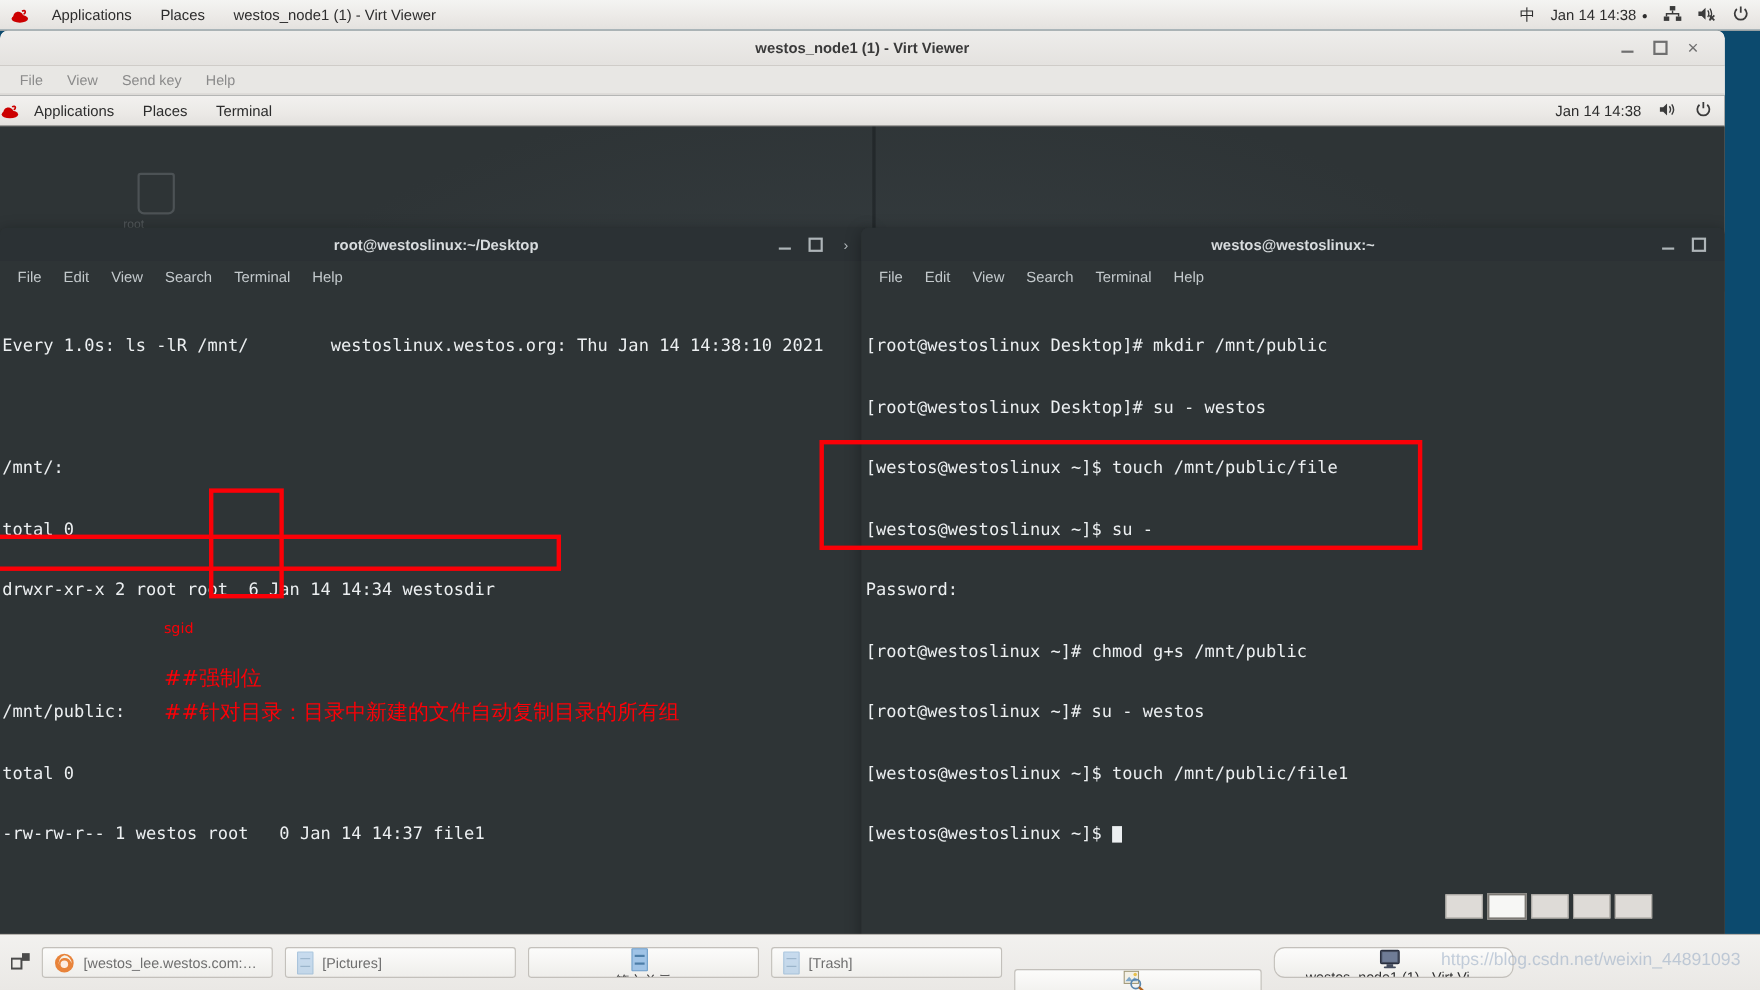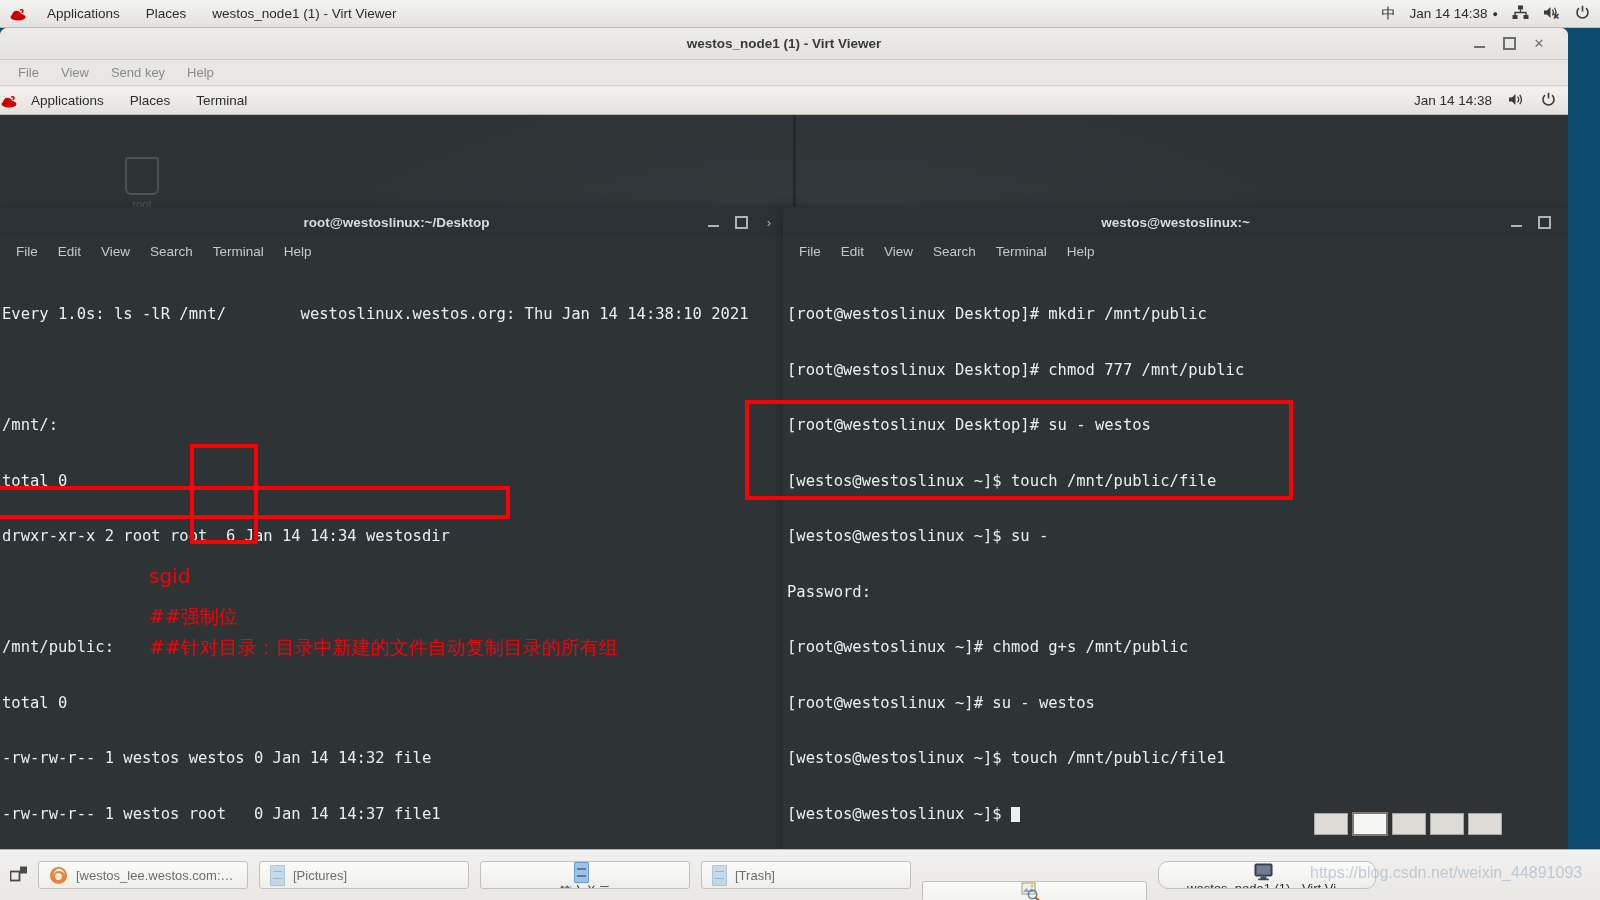--- a/index.html
+++ b/index.html
@@ -138,21 +138,21 @@
     position: absolute; left: 645px; top: 496px;
     font-size: 78px; font-weight: bold; letter-spacing: 6px;
     color: rgba(16,19,21,.55);
     font-family: "DejaVu Sans", sans-serif;
     white-space: nowrap;
     user-select: none;
   }
 
   
   .desk-icon {
-    position: absolute; width: 60px; text-align: center;
+    position: absolute; width: 60px; text-align: left;
     color: rgba(200,205,208,.22); font-size: 11px; text-decoration: underline;
   }
   .desk-icon .glyph {
     display:block; margin: 0 auto 3px auto; width: 30px; height: 34px;
     border: 2px solid rgba(200,205,208,.20); border-radius: 3px 3px 6px 6px;
   }
 
   
   .term {
     position: absolute;
@@ -216,21 +216,21 @@
   #rb-col   { left: 190px;  top: 329px;  width: 68px;  height: 100px; }
   #rb-row   { left: -4px;   top: 371px;  width: 514px; height: 33px; }
   #rb-right { left: 745px;  top: 285px;  width: 548px; height: 100px; }
 
   .red-note {
     position: absolute;
     color: #fb0007;
     font-family: "DejaVu Sans", sans-serif;
     white-space: nowrap;
   }
-  #note-sgid { left: 149px; top: 449px; font-size: 20px; }
+  #note-sgid { left: 149px; top: 449px; font-size: 13px; }
   #note-force { left: 149px; top: 489px; font-size: 19px; }
   #note-dir { left: 149px; top: 520px; font-size: 19px; }
 
   
   .guest-taskbar {
     position: absolute; left: 0; top: 785px; width: 1568px; height: 28px;
     background: linear-gradient(to bottom,#f0efed 0%,#e7e5e2 100%);
     border-top: 1px solid #b6b3ae;
     display: flex; align-items: center; box-sizing: border-box;
   }
@@ -435,21 +435,20 @@
           </div>
           <div class="term-body">
             <div class="row">Every 1.0s: ls -lR /mnt/        westoslinux.westos.org: Thu Jan 14 14:38:10 2021</div>
             <div class="row"></div>
             <div class="row">/mnt/:</div>
             <div class="row">total 0</div>
             <div class="row">drwxr-xr-x 2 root root  6 Jan 14 14:34 westosdir</div>
             <div class="row"></div>
             <div class="row">/mnt/public:</div>
             <div class="row">total 0</div>
-            <div class="row">-rw-rw-r-- 1 westos westos 0 Jan 14 14:32 file</div>
             <div class="row">-rw-rw-r-- 1 westos root   0 Jan 14 14:37 file1</div>
             
             
             
           </div>
         </div>
 
         <div class="term" id="term-right">
           <div class="term-titlebar">
             <span class="term-title">westos@westoslinux:~</span>
@@ -465,21 +464,20 @@
           <div class="term-menubar">
             <span class="mi">File</span>
             <span class="mi">Edit</span>
             <span class="mi">View</span>
             <span class="mi">Search</span>
             <span class="mi">Terminal</span>
             <span class="mi">Help</span>
           </div>
           <div class="term-body" style="padding-left:4px;">
             <div class="row">[root@westoslinux Desktop]# mkdir /mnt/public</div>
-            <div class="row">[root@westoslinux Desktop]# chmod 777 /mnt/public</div>
             <div class="row">[root@westoslinux Desktop]# su - westos</div>
             <div class="row">[westos@westoslinux ~]$ touch /mnt/public/file</div>
             <div class="row">[westos@westoslinux ~]$ su -</div>
             <div class="row">Password:</div>
             <div class="row">[root@westoslinux ~]# chmod g+s /mnt/public</div>
             <div class="row">[root@westoslinux ~]# su - westos</div>
             <div class="row">[westos@westoslinux ~]$ touch /mnt/public/file1</div>
             <div class="row"><span>[westos@westoslinux ~]$ </span><span class="cursor-block"></span></div>
           </div>
         </div>

